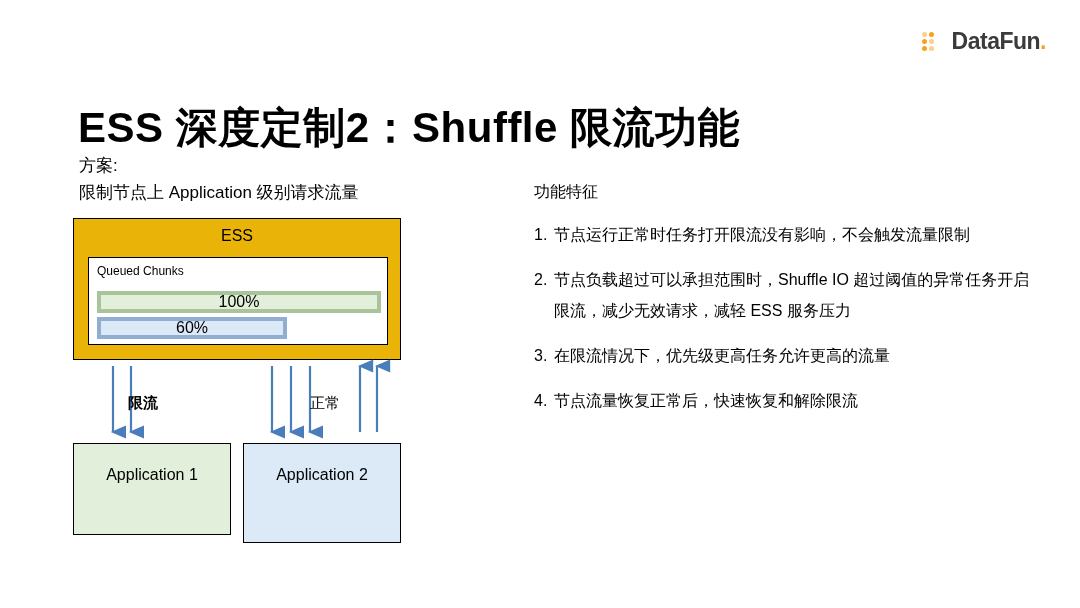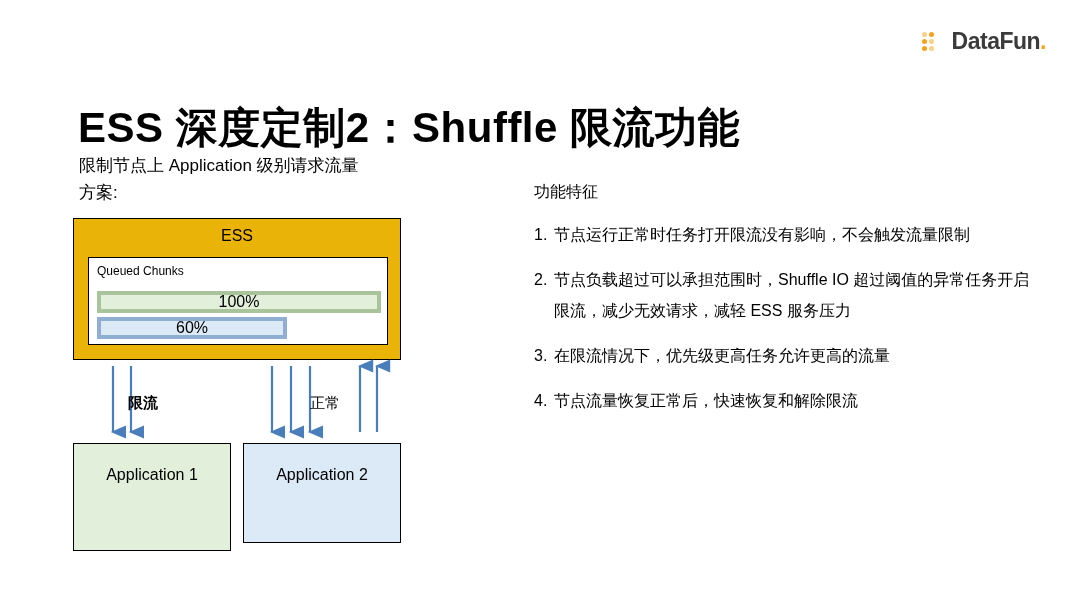--- a/index.html
+++ b/index.html
@@ -134,21 +134,21 @@
     font-size: 16px;
     display: flex;
     align-items: flex-start;
     justify-content: center;
     padding-top: 22px;
   }
   .app-1 {
     left: 73px;
     top: 443px;
     width: 158px;
-    height: 108px;
+    height: 92px;
     background: #e2efda;
   }
   .app-2 {
     left: 243px;
     top: 443px;
     width: 158px;
     height: 100px;
     background: #dce9f7;
     text-align: right;
   }
@@ -215,22 +215,22 @@
       <i class="pale"></i>
   </div>
   <div class="logo-text">
     <span>DataFun</span><span class="accent">.</span>
   </div>
 </div>
 
 <div class="slide-title">ESS 深度定制2：Shuffle 限流功能</div>
 
 <div class="left-caption">
+  <div>方案:</div>
   <div>限制节点上 Application 级别请求流量</div>
-  <div>方案:</div>
 </div>
 
 <div class="ess-box">
   <div class="ess-label">ESS</div>
   <div class="queued-box">
     <div class="queued-label">Queued Chunks</div>
     <div class="bar green">100%</div>
     <div class="bar blue">60%</div>
   </div>
 </div>

